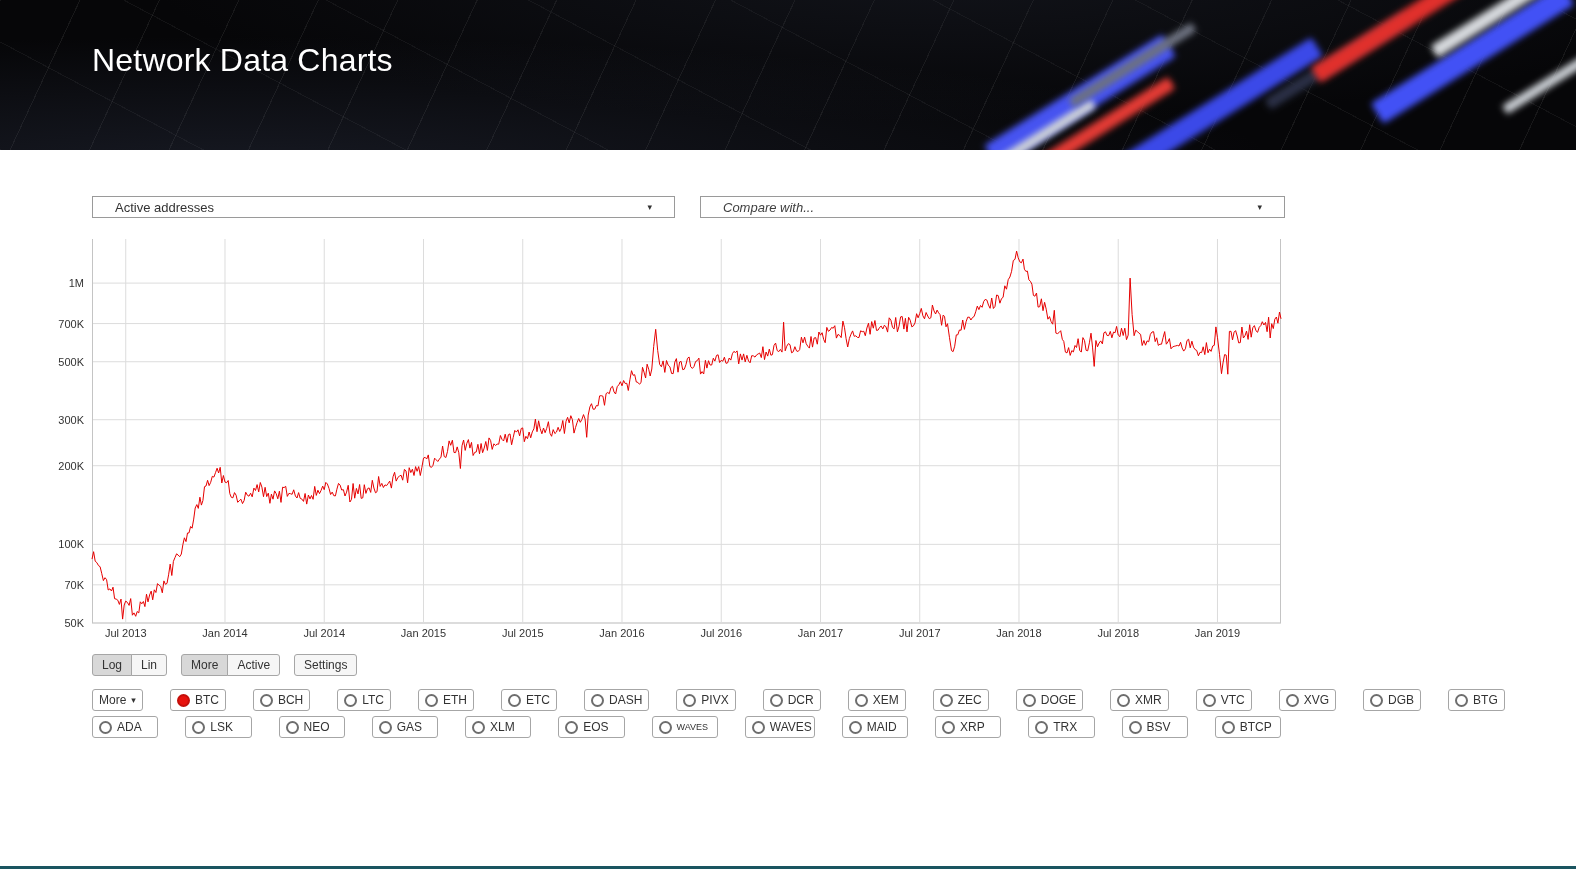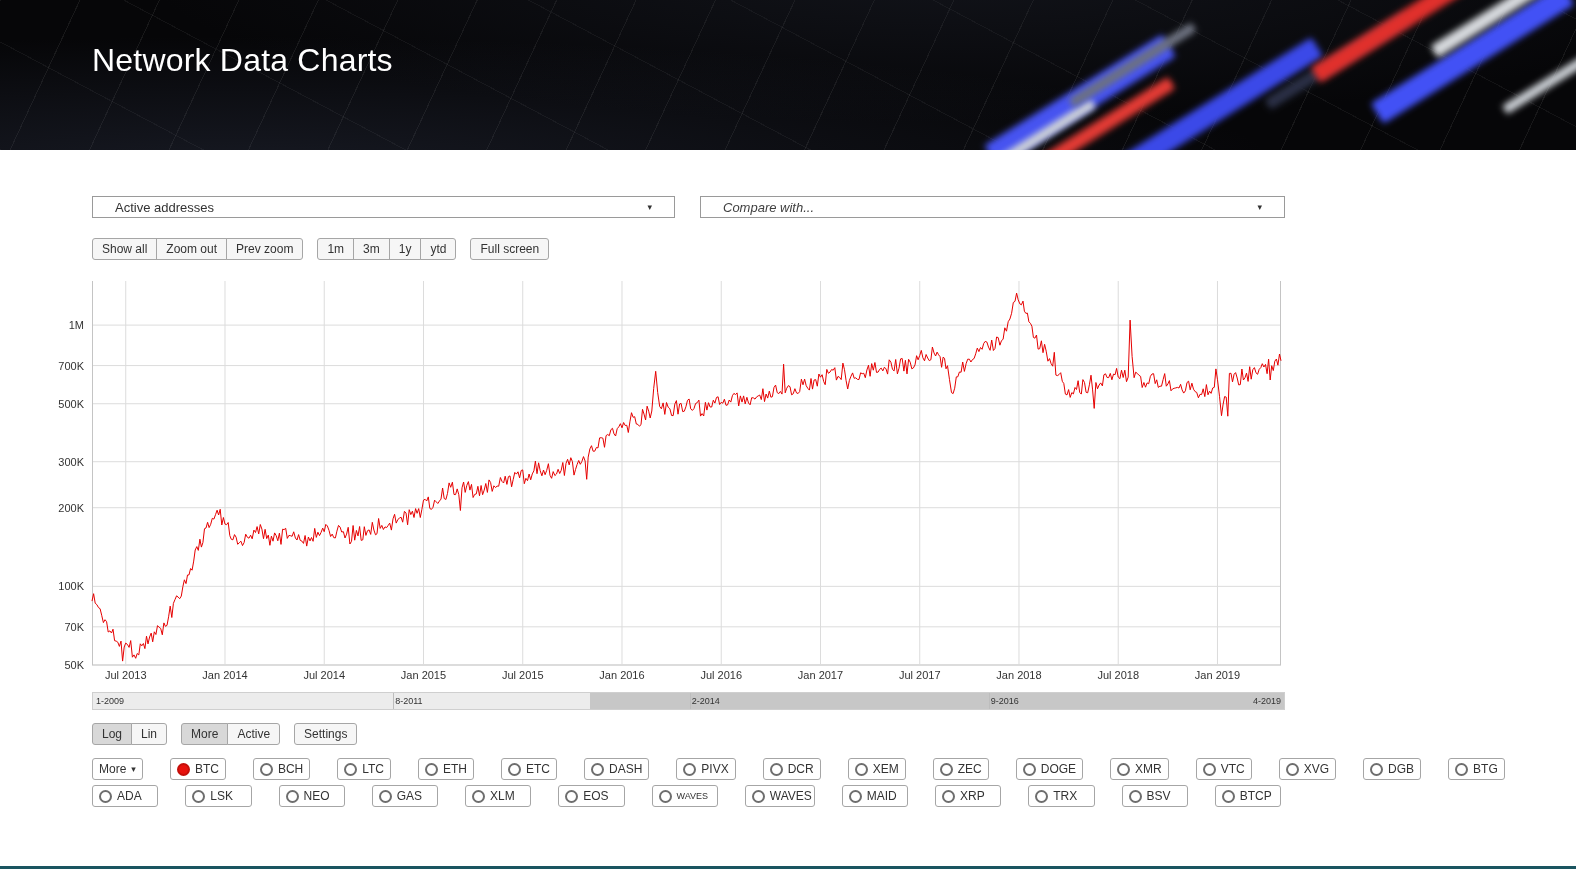--- a/index.html
+++ b/index.html
@@ -99,36 +99,20 @@
       <div class="select metric">
         <span class="val">Active addresses</span>
         <span class="arrow">▾</span>
       </div>
       <div class="select compare">
         <span class="val">Compare with...</span>
         <span class="arrow">▾</span>
       </div>
     </div>
 
-    <div class="toolbar top" id="toolbar-top">
-        <div class="btn-group">
-          <button class="btn">Show all</button>
-          <button class="btn">Zoom out</button>
-          <button class="btn">Prev zoom</button>
-        </div>
-        <div class="btn-group">
-          <button class="btn">1m</button>
-          <button class="btn">3m</button>
-          <button class="btn">1y</button>
-          <button class="btn">ytd</button>
-        </div>
-        <div class="btn-group">
-          <button class="btn">Full screen</button>
-        </div>
-      </div>
 
     <div class="chart-block">
       <svg id="chart" width="1189" height="402" viewBox="0 0 1189 402">
           <g>
             <line x1="0" y1="384" x2="1189" y2="384" stroke="#b9b9b9" stroke-width="1"></line>
             <line x1="0" y1="345.8231560757373" x2="1189" y2="345.8231560757373" stroke="#dcdcdc" stroke-width="1"></line>
             <line x1="0" y1="305.3540707117248" x2="1189" y2="305.3540707117248" stroke="#dcdcdc" stroke-width="1"></line>
             <line x1="0" y1="226.70814142344952" x2="1189" y2="226.70814142344952" stroke="#dcdcdc" stroke-width="1"></line>
             <line x1="0" y1="180.7032219554408" x2="1189" y2="180.7032219554408" stroke="#dcdcdc" stroke-width="1"></line>
             <line x1="0" y1="122.74387794875366" x2="1189" y2="122.74387794875366" stroke="#dcdcdc" stroke-width="1"></line>
@@ -166,31 +150,20 @@
           <text x="629.2370617696295" y="398" text-anchor="middle" font-size="11" fill="#333">Jul 2016</text>
           <text x="728.485809682818" y="398" text-anchor="middle" font-size="11" fill="#333">Jan 2017</text>
           <text x="827.7345575960065" y="398" text-anchor="middle" font-size="11" fill="#333">Jul 2017</text>
           <text x="926.983305509195" y="398" text-anchor="middle" font-size="11" fill="#333">Jan 2018</text>
           <text x="1026.2320534223836" y="398" text-anchor="middle" font-size="11" fill="#333">Jul 2018</text>
           <text x="1125.480801335572" y="398" text-anchor="middle" font-size="11" fill="#333">Jan 2019</text>
           <g>
             <polyline points="0.0,320.1 1.6,312.7 3.2,322.2 4.9,323.7 6.5,326.6 8.1,327.7 9.7,334.3 11.4,341.6 13.0,338.7 14.6,340.7 16.2,351.0 17.9,349.9 19.5,352.0 21.0,348.2 22.6,359.7 24.2,360.1 25.8,361.2 27.4,365.4 29.0,360.1 30.6,380.1 32.2,366.0 33.7,362.1 35.4,363.4 37.1,366.4 38.7,359.6 40.4,376.2 42.0,373.9 43.7,377.3 45.2,372.5 46.8,373.9 48.3,362.8 49.8,364.8 51.4,362.5 52.9,367.6 54.5,355.2 56.0,362.9 57.6,356.0 59.2,352.1 60.7,360.8 62.3,350.8 63.9,353.5 65.5,344.6 67.1,346.3 68.7,347.4 70.3,353.8 71.9,341.9 73.4,345.3 75.0,344.4 76.6,335.8 78.2,325.1 79.8,336.5 81.4,322.4 83.0,318.5 84.6,314.8 86.1,316.1 87.7,317.7 89.3,315.1 90.9,305.5 92.4,298.8 94.0,302.6 95.5,294.0 97.0,293.9 98.6,287.5 100.1,289.2 101.7,280.1 103.2,269.0 104.8,265.6 106.3,269.4 107.9,258.2 109.4,266.1 110.9,261.6 112.5,247.7 114.0,247.0 115.6,241.3 117.1,246.6 118.7,243.3 120.3,237.3 121.9,238.1 123.5,233.7 125.1,229.2 126.6,234.0 128.2,228.3 129.8,244.0 131.4,236.5 133.0,243.1 134.6,243.7 136.2,241.5 137.8,254.6 139.3,258.3 140.9,258.8 142.5,253.6 144.1,256.2 145.7,263.3 147.3,261.7 148.9,260.2 150.5,264.6 152.1,261.6 153.7,253.2 155.4,256.3 157.0,257.2 158.6,254.2 160.2,257.8 161.9,249.1 163.5,251.5 165.1,245.6 166.7,252.9 168.3,243.5 169.9,248.1 171.5,257.7 173.1,248.3 174.7,257.6 176.3,254.1 177.9,264.3 179.4,255.1 181.0,260.2 182.6,251.9 184.2,254.7 185.8,259.8 187.4,252.2 189.0,263.4 190.6,248.2 192.1,248.6 193.7,247.3 195.3,257.4 196.9,254.4 198.5,254.7 200.1,255.3 201.7,250.8 203.4,257.0 205.0,259.0 206.6,253.6 208.2,259.3 209.9,260.1 211.5,262.4 213.1,254.5 214.7,265.1 216.4,256.0 218.0,259.9 219.5,256.5 221.1,260.3 222.7,247.4 224.3,256.4 225.9,251.2 227.5,254.6 229.1,251.3 230.7,247.1 232.2,250.7 233.8,243.4 235.4,245.0 237.0,249.4 238.6,255.5 240.2,253.1 241.8,256.7 243.4,256.9 244.9,250.2 246.5,244.4 248.1,246.1 249.7,251.0 251.4,250.7 253.0,257.0 254.6,253.1 256.2,246.3 257.9,263.0 259.5,260.4 261.1,244.5 262.7,259.2 264.4,249.4 266.0,254.9 267.6,245.5 269.2,259.4 270.8,258.8 272.3,245.7 273.9,254.4 275.5,249.7 277.1,248.9 278.7,253.4 280.3,241.3 281.9,249.0 283.5,253.8 285.0,252.7 286.6,237.5 288.2,247.4 289.8,244.4 291.4,248.5 293.0,245.9 294.6,246.6 296.2,244.4 297.7,242.1 299.4,249.1 301.0,237.8 302.6,233.3 304.2,242.1 305.9,238.4 307.5,237.1 309.1,236.2 310.7,241.2 312.4,230.4 314.0,231.9 315.6,243.8 317.2,228.7 318.8,233.6 320.4,230.2 322.0,236.5 323.6,227.6 325.1,232.3 326.7,227.6 328.3,236.5 329.9,228.3 331.5,219.1 333.1,218.3 334.7,220.0 336.3,215.9 337.8,227.4 339.4,228.4 341.0,226.3 342.6,219.2 344.2,220.8 345.8,222.5 347.4,220.1 349.0,218.1 350.6,207.0 352.2,217.5 353.9,218.5 355.5,212.4 357.1,201.9 358.7,206.3 360.4,201.2 362.0,213.5 363.6,213.6 365.2,207.9 366.8,213.7 368.4,229.5 370.0,206.8 371.6,201.0 373.2,211.4 374.8,204.4 376.4,200.6 377.9,209.1 379.5,203.4 381.1,216.5 382.7,213.4 384.3,212.9 385.9,205.3 387.5,214.8 389.1,204.5 390.6,213.7 392.2,209.1 393.8,202.5 395.4,211.4 397.0,198.9 398.6,201.5 400.2,210.4 401.9,204.8 403.5,206.5 405.1,205.1 406.7,205.2 408.4,196.5 410.0,200.4 411.6,202.0 413.2,195.2 414.9,203.4 416.4,195.7 418.0,194.9 419.6,205.8 421.2,198.5 422.8,191.4 424.4,193.1 426.0,190.8 427.6,196.9 429.2,189.5 430.7,188.9 432.3,202.7 433.9,197.3 435.5,199.7 437.1,193.0 438.7,198.8 440.3,192.9 441.9,189.8 443.4,180.1 445.0,192.7 446.6,181.8 448.2,189.7 449.9,194.8 451.5,189.0 453.1,193.7 454.7,189.4 456.4,182.7 458.0,194.3 459.6,197.3 461.2,190.6 462.9,194.6 464.5,193.0 466.1,188.3 467.7,192.5 469.2,189.4 470.8,181.5 472.4,194.5 474.0,182.4 475.6,178.3 477.2,183.9 478.8,176.7 480.4,180.6 482.0,194.1 483.5,188.6 485.1,183.5 486.7,179.5 488.3,183.3 489.9,180.4 491.5,175.6 493.1,180.0 494.7,198.3 496.2,176.1 497.9,167.9 499.5,164.7 501.1,170.2 502.7,170.2 504.4,166.5 506.0,166.9 507.6,156.9 509.2,156.7 510.9,157.2 512.5,166.3 514.1,154.6 515.7,153.5 517.3,154.7 518.9,148.7 520.5,147.3 522.0,152.9 523.6,155.0 525.2,147.7 526.8,145.8 528.4,142.7 530.0,146.8 531.6,141.5 533.2,144.5 534.8,144.3 536.3,151.5 537.9,140.8 539.5,131.7 541.1,136.3 542.7,135.7 544.3,143.0 545.9,143.4 547.4,145.2 549.0,143.7 550.5,128.3 552.0,133.1 553.6,139.0 555.1,125.2 556.7,130.2 558.2,137.0 559.8,130.0 561.7,107.4 563.7,90.3 565.7,111.6 567.7,125.5 569.4,127.8 571.1,121.9 572.8,133.4 574.5,121.5 576.2,126.2 577.9,127.8 579.6,134.5 581.2,134.6 582.8,123.1 584.4,119.6 586.0,133.2 587.6,123.0 589.1,122.4 590.7,130.6 592.3,130.2 593.9,125.8 595.5,119.3 597.1,118.0 598.7,127.8 600.4,129.4 602.0,127.5 603.6,122.5 605.2,121.7 606.9,119.1 608.5,135.1 610.1,132.6 611.7,135.0 613.4,121.3 614.9,129.1 616.5,121.7 618.1,126.0 619.7,126.0 621.3,119.2 622.9,122.1 624.5,116.4 626.1,115.8 627.6,123.5 629.2,121.4 630.8,122.2 632.4,118.2 634.0,124.3 635.6,123.9 637.2,119.0 638.8,121.1 640.4,114.7 641.9,112.4 643.5,113.5 645.1,111.9 646.7,124.9 648.4,114.9 650.0,121.1 651.6,114.9 653.2,122.9 654.9,116.3 656.5,122.0 658.1,123.8 659.7,116.7 661.4,116.9 663.0,118.1 664.6,115.9 666.2,114.9 667.7,114.0 669.3,118.6 670.9,107.7 672.5,120.6 674.1,113.0 675.7,117.1 677.3,110.1 678.9,116.2 680.4,115.7 682.0,106.4 683.6,104.1 685.2,111.6 686.8,112.6 688.4,110.4 690.0,113.1 691.6,83.2 693.2,111.8 694.7,107.3 696.4,104.6 698.0,105.7 699.6,113.8 701.2,112.8 702.9,107.7 704.5,111.9 706.1,112.5 707.7,110.5 709.4,98.2 711.0,103.8 712.6,98.1 714.2,104.7 715.8,107.3 717.4,109.1 719.0,97.5 720.5,108.1 722.1,99.0 723.7,98.6 725.3,105.2 726.9,93.0 728.5,96.2 730.1,93.7 731.7,100.5 733.2,103.7 734.8,88.4 736.4,92.3 738.0,91.1 739.6,88.5 741.2,89.2 742.8,86.7 744.4,99.1 746.0,95.4 747.6,96.4 749.2,98.6 750.9,82.1 752.5,88.7 754.1,99.7 755.7,108.0 757.4,99.4 759.0,95.2 760.6,91.9 762.2,97.3 763.8,96.8 765.4,98.4 767.0,98.5 768.6,91.8 770.2,92.7 771.8,92.3 773.3,96.7 774.9,89.0 776.5,84.2 778.1,95.3 779.7,82.6 781.3,89.2 782.9,81.5 784.5,91.4 786.1,91.1 787.6,88.4 789.2,87.1 790.8,89.9 792.4,86.2 794.0,87.9 795.6,93.1 797.2,78.8 798.9,81.2 800.5,88.4 802.1,89.9 803.7,78.5 805.4,92.9 807.0,87.2 808.6,77.9 810.2,77.5 811.9,90.1 813.4,79.3 815.0,92.9 816.6,78.3 818.2,81.2 819.8,87.8 821.4,86.9 823.0,83.9 824.6,74.7 826.1,78.8 827.7,74.6 829.3,69.4 830.9,76.8 832.5,79.8 834.1,73.5 835.7,77.0 837.3,79.7 838.9,78.7 840.4,66.0 842.0,71.9 843.6,75.0 845.1,71.1 846.6,73.8 848.1,75.7 849.6,86.3 851.1,76.2 852.5,77.3 854.0,87.8 855.5,84.7 857.5,98.7 859.5,111.6 861.1,112.6 862.7,107.2 864.3,95.9 865.8,95.8 867.4,91.0 869.1,91.2 870.7,81.0 872.4,90.4 874.1,82.7 875.7,78.2 877.4,78.2 878.9,81.0 880.5,78.5 882.1,77.5 883.7,72.8 885.3,67.1 886.9,70.6 888.5,66.5 890.1,68.3 891.7,62.5 893.2,60.4 894.9,61.1 896.5,66.1 898.1,69.3 899.7,59.0 901.4,69.5 903.0,67.4 904.6,56.0 906.2,56.6 907.9,64.2 909.5,59.6 911.1,58.3 912.8,46.8 914.5,50.2 916.2,40.7 917.9,38.0 919.6,32.3 921.3,21.5 923.0,20.3 924.6,12.1 926.2,18.8 927.8,22.8 929.4,23.8 931.0,20.1 932.4,30.2 933.9,32.4 935.4,32.1 936.9,40.8 938.4,42.3 939.9,45.2 941.4,56.4 942.9,57.2 944.5,54.0 946.1,68.1 947.7,67.7 949.4,59.8 951.0,71.7 952.6,63.3 954.2,70.2 955.9,80.2 957.5,77.6 959.1,82.6 960.7,85.2 962.3,71.3 963.9,94.1 965.5,94.6 967.1,93.5 968.7,91.7 970.3,100.3 971.8,102.5 973.4,113.1 975.0,113.9 976.6,108.6 978.2,116.4 979.8,111.6 981.4,112.9 983.0,106.5 984.5,108.5 986.1,99.7 987.7,111.4 989.3,113.1 990.9,98.6 992.5,101.5 994.1,111.3 995.7,111.8 997.4,103.8 999.0,94.2 1000.6,108.9 1002.2,127.4 1003.9,101.5 1005.5,107.8 1007.1,104.0 1008.7,101.9 1010.4,104.9 1011.9,93.8 1013.5,92.8 1015.1,96.5 1016.7,96.6 1018.3,92.4 1019.9,98.8 1021.5,93.1 1023.1,93.7 1024.6,87.4 1026.2,96.0 1027.9,97.7 1029.5,89.2 1031.2,96.5 1032.8,89.2 1034.5,100.7 1036.2,96.1 1038.1,39.1 1040.1,75.5 1042.1,96.7 1043.7,91.2 1045.4,92.5 1047.0,94.3 1048.6,95.4 1050.2,106.5 1051.9,101.5 1053.5,106.2 1055.1,101.9 1056.7,102.8 1058.4,95.3 1060.0,93.0 1061.6,92.7 1063.2,102.6 1064.7,98.8 1066.3,106.4 1067.9,105.2 1069.5,105.2 1071.1,98.6 1072.7,92.6 1074.3,105.2 1075.9,102.9 1077.4,99.6 1079.0,109.8 1080.6,107.9 1082.2,107.3 1083.8,106.9 1085.4,106.4 1087.0,107.0 1088.6,103.3 1090.1,108.9 1091.7,112.1 1093.4,109.8 1095.0,101.5 1096.6,100.2 1098.2,108.8 1099.9,102.2 1101.5,108.2 1103.1,110.6 1104.7,111.4 1106.4,116.8 1108.0,113.3 1109.6,113.6 1111.2,107.8 1112.8,115.6 1114.4,103.6 1116.0,113.8 1117.5,110.2 1119.1,112.4 1120.7,107.0 1122.3,106.3 1123.9,87.9 1125.5,98.8 1127.5,115.3 1129.5,134.7 1131.0,123.9 1132.6,115.6 1134.2,116.1 1135.8,135.2 1137.4,92.4 1139.0,92.3 1140.5,100.9 1142.1,93.2 1143.6,91.6 1145.2,97.0 1146.7,103.9 1148.3,103.6 1149.9,88.0 1151.4,99.0 1153.0,96.7 1154.5,92.1 1156.1,100.4 1157.7,85.7 1159.2,98.2 1160.8,88.7 1162.4,86.6 1164.0,91.8 1165.6,93.3 1167.2,88.3 1168.8,86.6 1170.3,82.7 1171.9,86.0 1173.5,83.4 1175.1,92.7 1176.6,78.2 1178.2,99.0 1179.7,84.7 1181.3,89.6 1182.8,80.2 1184.4,78.0 1185.9,84.2 1187.5,73.0 1189.0,79.8" fill="none" stroke="#e60000" stroke-width="1" stroke-linejoin="round"></polyline>
           </g>
         </svg>
-      <div class="navigator" id="navigator">
-          <div class="nav-selected" style="left: 41.7%; width: 58.3%;"></div>
-          <span class="nav-label" style="left: 3px;">1-2009</span>
-          <div class="nav-tick" style="left: 25.2%;"></div>
-          <span class="nav-label" style="left: calc(25.2% + 2px);">8-2011</span>
-          <div class="nav-tick" style="left: 50.1%;"></div>
-          <span class="nav-label" style="left: calc(50.1% + 2px);">2-2014</span>
-          <div class="nav-tick" style="left: 75.2%;"></div>
-          <span class="nav-label" style="left: calc(75.2% + 2px);">9-2016</span>
-          <span class="nav-label" style="right: 3px;">4-2019</span>
-        </div>
     </div>
 
     <div class="toolbar bottom" id="toolbar-bottom">
         <div class="btn-group">
           <button class="btn active">Log</button>
           <button class="btn">Lin</button>
         </div>
         <div class="btn-group">
           <button class="btn active">More</button>
           <button class="btn">Active</button>

